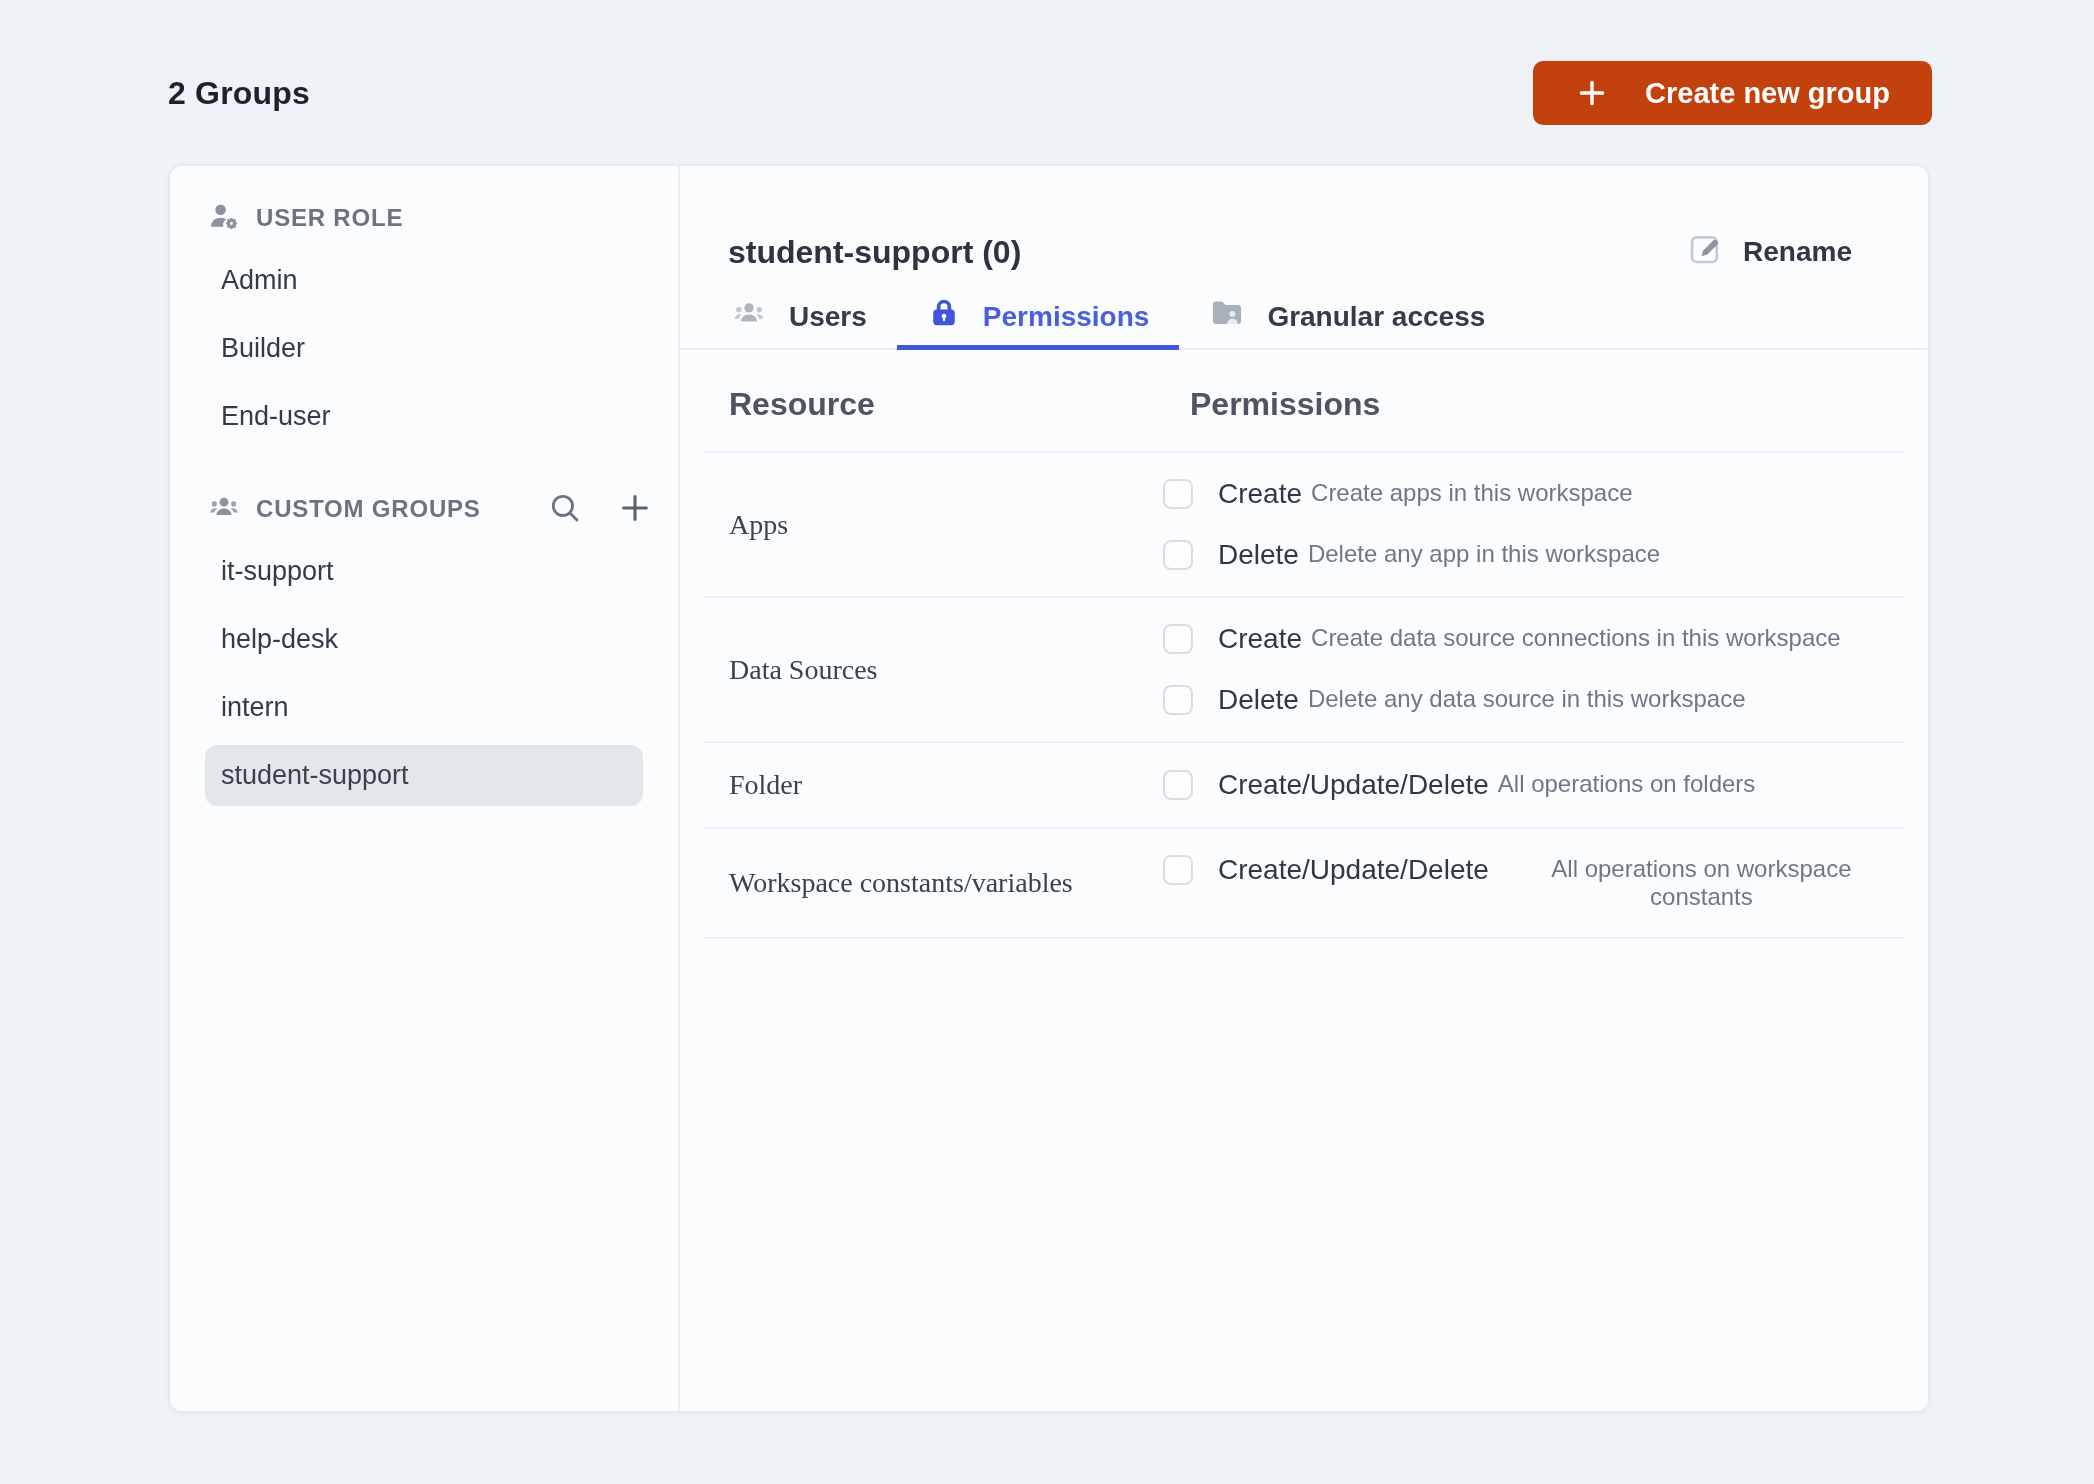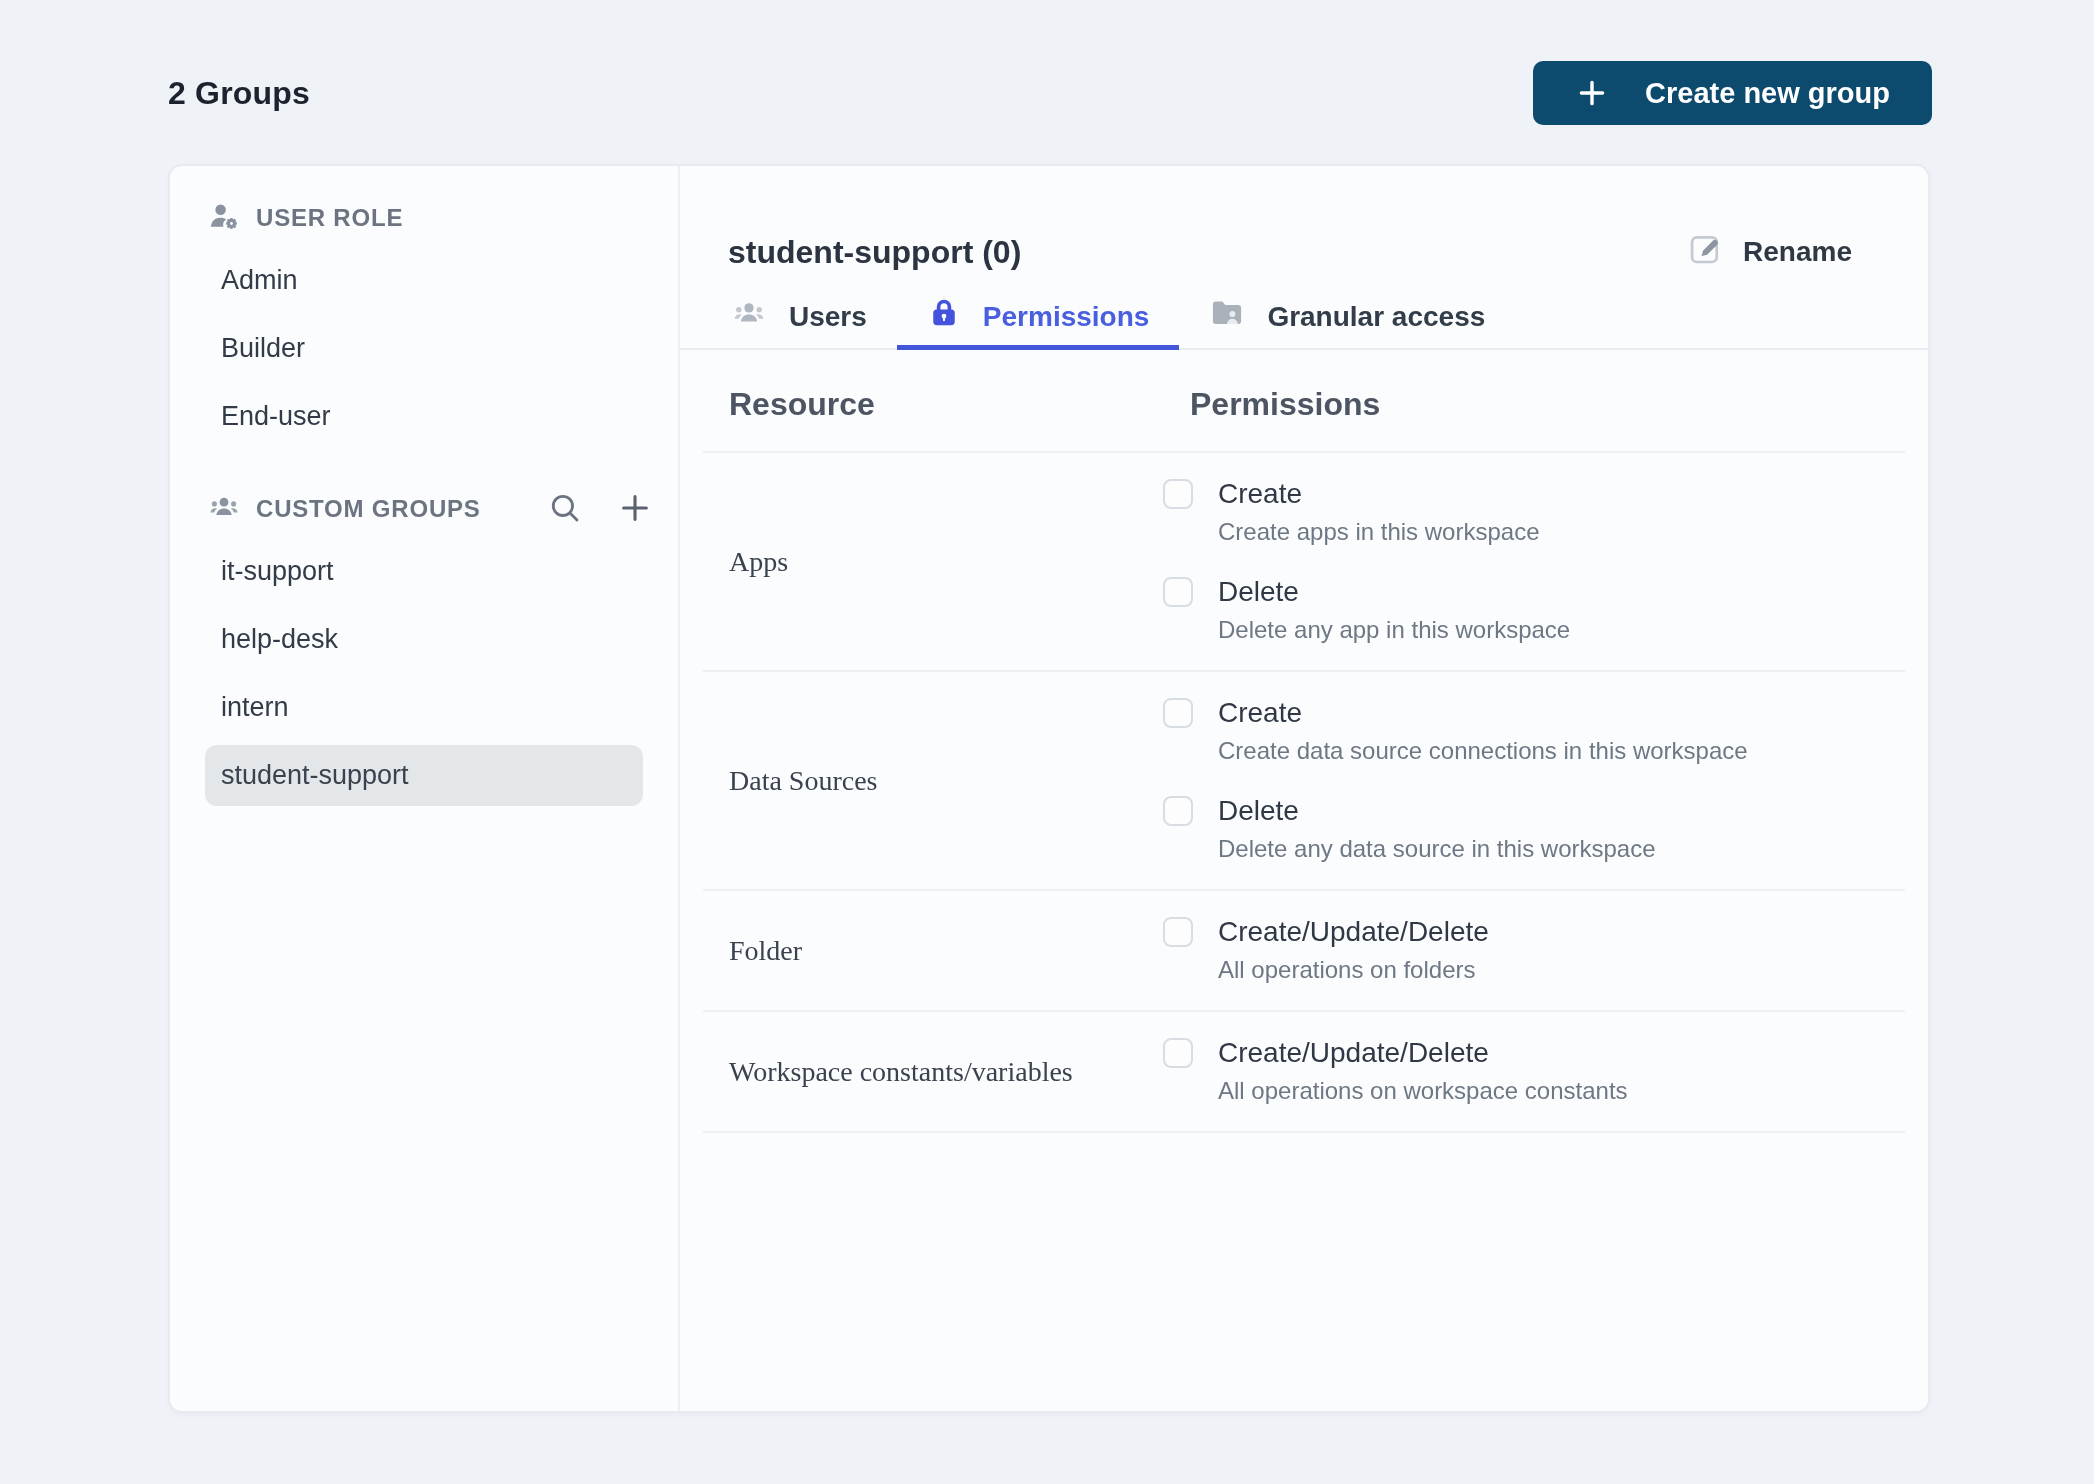--- a/index.html
+++ b/index.html
@@ -10,21 +10,21 @@
     color:#313b47;
     overflow:hidden;
   }
   .page { width:1764px; margin-left:168px; }
 
   
   .topbar { display:flex; align-items:center; justify-content:space-between; margin-top:60px; height:66px; }
   .page-title { font-size:32px; font-weight:600; color:#1c232e; letter-spacing:.2px; }
   .btn-primary {
     display:flex; align-items:center; gap:36px;
-    background:#0c4a6e; color:#fff; border:none; border-radius:10px;
+    background:#c2410c; color:#fff; border:none; border-radius:10px;
     height:64px; padding:0 42px; font-size:29px; font-weight:700;
     font-family:inherit; cursor:pointer;
   }
   .btn-primary svg { display:block; }
 
   
   .card {
     margin-top:38px; height:1249px; width:1762px;
     background:#fbfcfd; border:2px solid #e7ebf0; border-radius:14px;
     display:flex; overflow:hidden;
@@ -86,21 +86,21 @@
   .td-resource {
     width:460px; padding-left:26px; display:flex; align-items:center;
     font-size:28px; color:#39424e;font-family:Liberation Serif, serif;
   }
   .td-perms { flex:1; display:flex; flex-direction:column; justify-content:center; gap:31px; }
   .perm-item { display:flex; align-items:flex-start; gap:25px; }
   .checkbox {
     width:30px; height:30px; border:2px solid #d8dde3; border-radius:8px;
     background:#fdfdfe; flex-shrink:0; cursor:pointer;
   }
-  .perm-text { display:flex; flex-direction:column; gap:9px; }
+  .perm-text { display:flex; flex-direction:row; gap:9px;text-align:center; }
   .perm-label { font-size:28px; font-weight:500; color:#2f3844; line-height:30px; }
   .perm-desc { font-size:24px; color:#6e7884; }
 </style>
 </head>
 <body>
 
 <div class="page">
 
   <div class="topbar">
     <div class="page-title">2 Groups</div>

